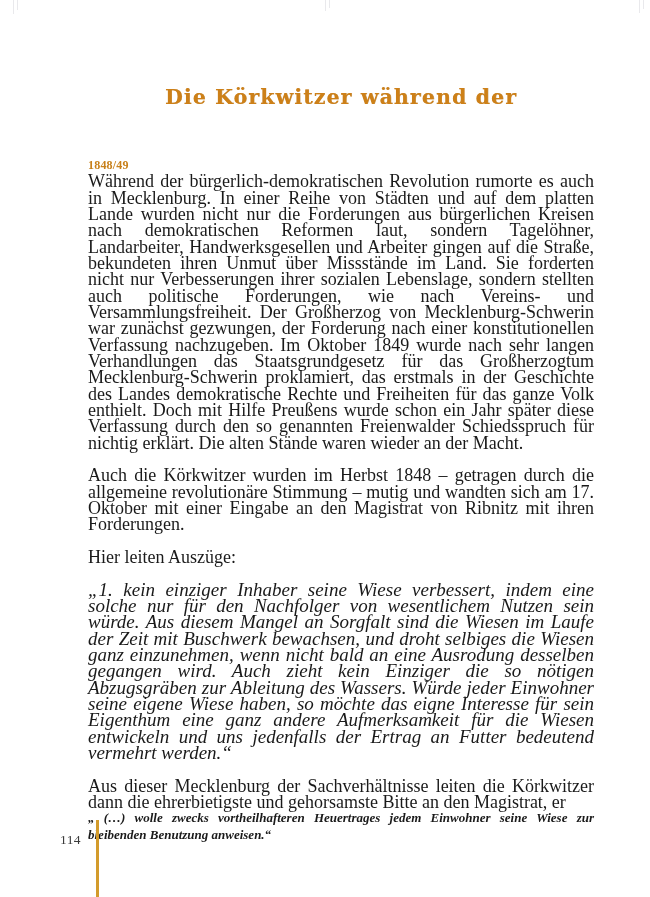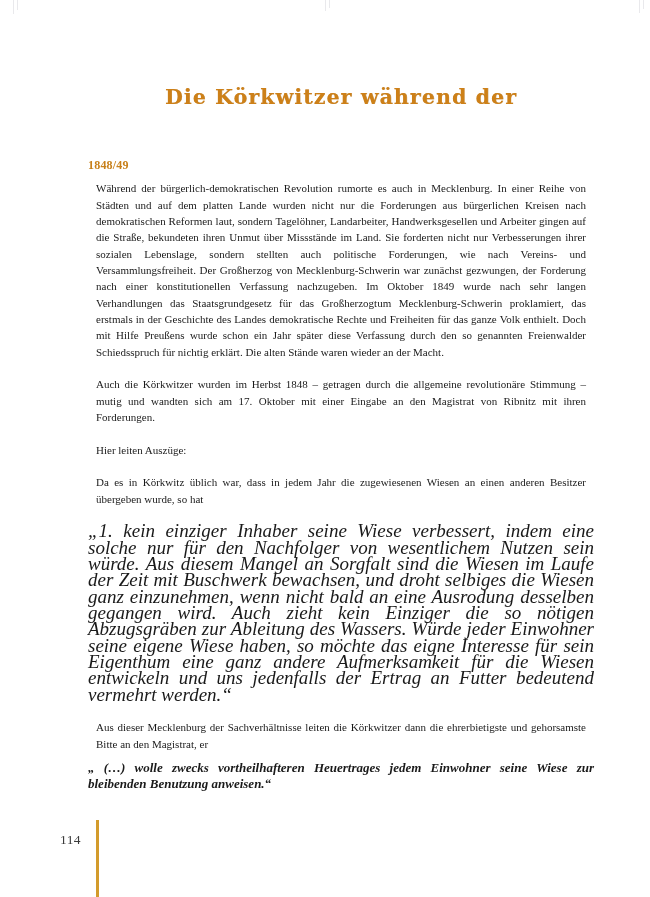--- a/index.html
+++ b/index.html
@@ -66,25 +66,25 @@
   .section-head {
     font-weight: bold;
     font-size: 12px;
     color: #c8801a;
     line-height: 1.18;
     margin: 0 0 1px 0;
     letter-spacing: 0.2px;
   }
 
   p.body {
-    font-size: 11px;
+    font-size: 18px;
     line-height: 16.35px;
     text-align: justify;
     text-justify: inter-word;
-    margin: 8px;
+    margin: 0;
     hyphens: manual;
   }
 
   p.gap-before { margin-top: 16.3px; }
 
   .quote-block {
     font-style: italic;
     font-size: 19px;
     line-height: 16.35px;
     text-align: justify;
@@ -141,21 +141,20 @@
 
     <div class="section-head">1848/49</div>
 
     <p class="body">Während der bürgerlich-demokratischen Revolution rumorte es auch in Mecklenburg. In einer Reihe von Städten und auf dem platten Lande wurden nicht nur die Forderungen aus bürgerlichen Kreisen nach demokratischen Reformen laut, sondern Tagelöhner, Landarbeiter, Handwerksgesellen und Arbeiter gingen auf die Straße, bekundeten ihren Unmut über Missstände im Land. Sie forderten nicht nur Verbesserungen ihrer sozialen Lebenslage, sondern stellten auch politische Forderungen, wie nach Vereins- und Versammlungsfreiheit. Der Großherzog von Mecklenburg-Schwerin war zunächst gezwungen, der Forderung nach einer konstitutionellen Verfassung nachzugeben. Im Oktober 1849 wurde nach sehr langen Verhandlungen das Staatsgrundgesetz für das Großherzogtum Mecklenburg-Schwerin proklamiert, das erstmals in der Geschichte des Landes demokratische Rechte und Freiheiten für das ganze Volk enthielt. Doch mit Hilfe Preußens wurde schon ein Jahr später diese Verfassung durch den so genannten Freienwalder Schiedsspruch für nichtig erklärt. Die alten Stände waren wieder an der Macht.</p>
 
 
     <p class="body gap-before">Auch die Körkwitzer wurden im Herbst 1848 – getragen durch die allgemeine revolutionäre Stimmung – mutig und wandten sich am 17. Oktober mit einer Eingabe an den Magistrat von Ribnitz mit ihren Forderungen.</p>
 
     <p class="body gap-before">Hier leiten Auszüge:</p>
 
-    <p class="body gap-before">Da es in Körkwitz üblich war, dass in jedem Jahr die zugewiesenen Wiesen an einen anderen Besitzer übergeben wurde, so hat</p>
 
     <p class="quote-block gap-before">„1. kein einziger Inhaber seine Wiese verbessert, indem eine solche nur für den Nachfolger von wesentlichem Nutzen sein würde. Aus diesem Mangel an Sorgfalt sind die Wiesen im Laufe der Zeit mit Buschwerk bewachsen, und droht selbiges die Wiesen ganz einzunehmen, wenn nicht bald an eine Ausrodung desselben gegangen wird. Auch zieht kein Einziger die so nötigen Abzugsgräben zur Ableitung des Wassers. Würde jeder Einwohner seine eigene Wiese haben, so möchte das eigne Interesse für sein Eigenthum eine ganz andere Aufmerksamkeit für die Wiesen entwickeln und uns jedenfalls der Ertrag an Futter bedeutend vermehrt werden.“</p>
 
     <p class="body gap-before">Aus dieser Mecklenburg der Sachverhältnisse leiten die Körkwitzer dann die ehrerbietigste und gehorsamste Bitte an den Magistrat, er</p>
 
     <p class="quote-strong">„ (…) wolle zwecks vortheilhafteren Heuertrages jedem Einwohner seine Wiese zur bleibenden Benutzung anweisen.“</p>
 
   </div>
 
   <div class="folio">114</div>

